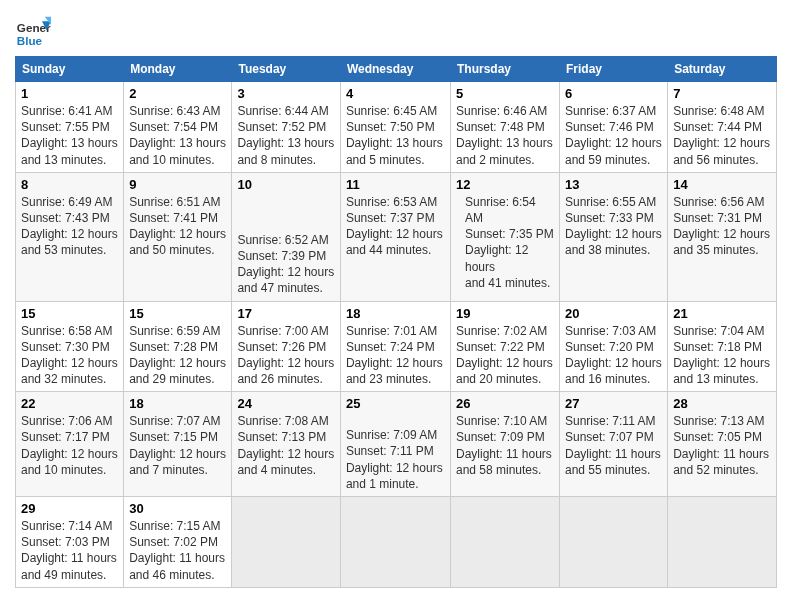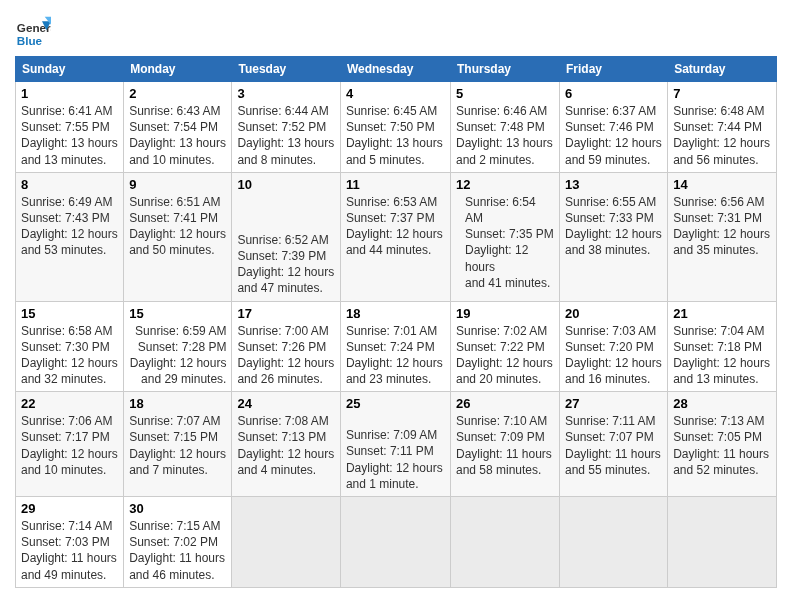--- a/index.html
+++ b/index.html
@@ -221,21 +221,21 @@
         <tr class="row-odd">
           <td>
             <span class="day-num">15</span>
             <div class="day-info" style="white-space: pre-line;">Sunrise: 6:58 AM
 Sunset: 7:30 PM
 Daylight: 12 hours
 and 32 minutes.</div>
           </td>
           <td>
             <span class="day-num">15</span>
-            <div class="day-info" style="white-space: pre-line; text-align: right;">Sunrise: 6:59 AM
+            <div class="day-info" style="white-space: pre-line;">Sunrise: 6:59 AM
 Sunset: 7:28 PM
 Daylight: 12 hours
 and 29 minutes.</div>
           </td>
           <td>
             <span class="day-num">17</span>
             <div class="day-info" style="white-space: pre-line;">Sunrise: 7:00 AM
 Sunset: 7:26 PM
 Daylight: 12 hours
 and 26 minutes.</div>

